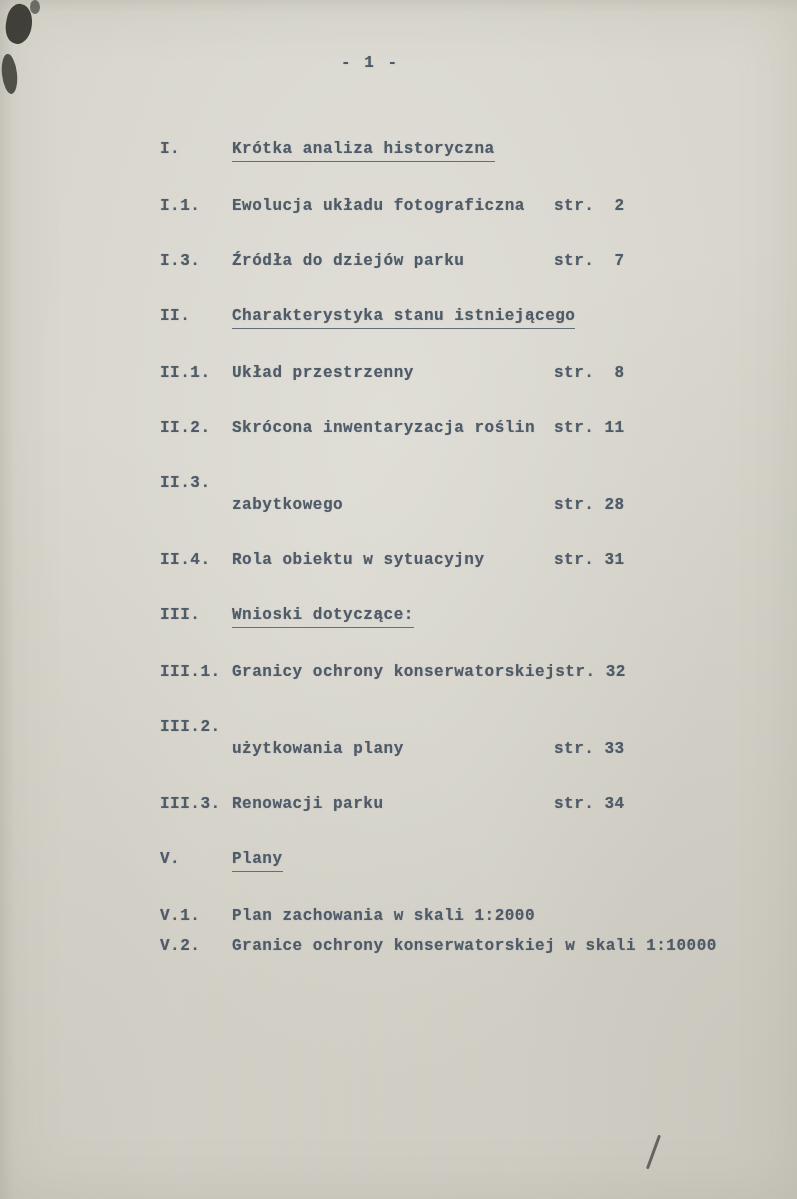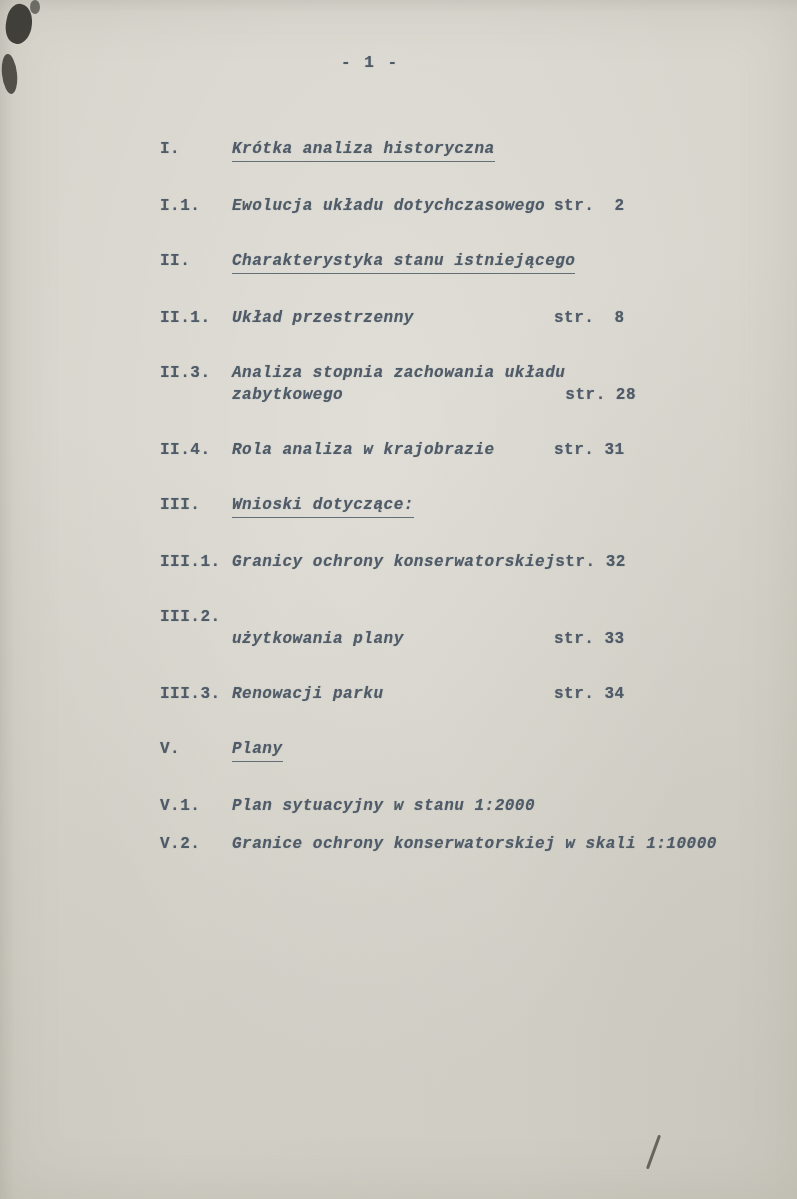--- a/index.html
+++ b/index.html
@@ -26,23 +26,23 @@
     position:absolute;left:160px;top:52px;width:580px;
     font-size:16px;line-height:22px;font-weight:bold;
     letter-spacing:0.5px;
     text-shadow:0 0 1px rgba(79,91,104,0.55);
   }
   .pagenum{
     width:420px;text-align:center;margin-bottom:64px;
     letter-spacing:2px;
   }
   .row{display:flex;align-items:flex-start;margin-bottom:33px;}
-  .row.tight{margin-bottom:16px;}
+  .row.tight{margin-bottom:8px;}
   .num{width:72px;flex:none;}
-  .titlewrap{min-width:322px;flex:none;white-space:nowrap;font-style:italic;}
+  .titlewrap{min-width:322px;flex:none;white-space:nowrap;}
   .tt{display:inline-block;}
   .tt.u{border-bottom:1.6px solid rgba(79,91,104,0.85);padding-bottom:1px;}
   .pg{white-space:pre;flex:none;}
   .row.two .pg{align-self:flex-end;}
   
   .artifact{position:absolute;}
   .a1{left:6px;top:4px;width:26px;height:40px;background:#34332e;border-radius:45% 60% 50% 55%;transform:rotate(12deg);opacity:0.92;}
   .a2{left:2px;top:54px;width:15px;height:40px;background:#3a3933;border-radius:50%;transform:rotate(-6deg);opacity:0.85;}
   .a3{left:30px;top:0px;width:10px;height:14px;background:#45443d;border-radius:50%;opacity:0.7;}
   .a4{left:652px;top:1134px;width:3px;height:36px;background:#4c4c45;transform:rotate(20deg);opacity:0.8;border-radius:2px;}
@@ -61,48 +61,58 @@
   <div class="pagenum">- 1 -</div>
 
   <div class="row">
     <span class="num">I.</span>
     <span class="titlewrap"><span class="tt u">Krótka analiza historyczna</span></span>
     <span class="pg"></span>
   </div>
 
   <div class="row">
     <span class="num">I.1.</span>
-    <span class="titlewrap"><span class="tt">Ewolucja układu dotychczasowego</span></span>
+    <span class="titlewrap"><span class="tt">Ewolucja układu fotograficzna</span></span>
     <span class="pg">str.  2</span>
   </div>
 
 
+  <div class="row">
+    <span class="num">I.3.</span>
+    <span class="titlewrap"><span class="tt">Źródła do dziejów parku</span></span>
+    <span class="pg">str.  7</span>
+  </div>
 
   <div class="row">
     <span class="num">II.</span>
     <span class="titlewrap"><span class="tt u">Charakterystyka stanu istniejącego</span></span>
     <span class="pg"></span>
   </div>
 
   <div class="row">
     <span class="num">II.1.</span>
     <span class="titlewrap"><span class="tt">Układ przestrzenny</span></span>
     <span class="pg">str.  8</span>
   </div>
 
+  <div class="row">
+    <span class="num">II.2.</span>
+    <span class="titlewrap"><span class="tt">Skrócona inwentaryzacja roślin</span></span>
+    <span class="pg">str. 11</span>
+  </div>
 
   <div class="row two">
     <span class="num">II.3.</span>
-    <span class="titlewrap"><span class="tt">Analiza stopnia zachowania układu</span><br><span class="tt">zabytkowego</span></span>
+    <span class="titlewrap"><br><span class="tt">zabytkowego</span></span>
     <span class="pg">str. 28</span>
   </div>
 
   <div class="row">
     <span class="num">II.4.</span>
-    <span class="titlewrap"><span class="tt">Rola analiza w krajobrazie</span></span>
+    <span class="titlewrap"><span class="tt">Rola obiektu w sytuacyjny</span></span>
     <span class="pg">str. 31</span>
   </div>
 
   <div class="row">
     <span class="num">III.</span>
     <span class="titlewrap"><span class="tt u">Wnioski dotyczące:</span></span>
     <span class="pg"></span>
   </div>
 
   <div class="row">
@@ -125,21 +135,21 @@
 
 
   <div class="row">
     <span class="num">V.</span>
     <span class="titlewrap"><span class="tt u">Plany</span></span>
     <span class="pg"></span>
   </div>
 
   <div class="row tight">
     <span class="num">V.1.</span>
-    <span class="titlewrap"><span class="tt">Plan sytuacyjny w stanu 1:2000</span></span>
+    <span class="titlewrap"><span class="tt">Plan zachowania w skali 1:2000</span></span>
     <span class="pg"></span>
   </div>
 
   <div class="row">
     <span class="num">V.2.</span>
     <span class="titlewrap"><span class="tt">Granice ochrony konserwatorskiej w skali 1:10000</span></span>
     <span class="pg"></span>
   </div>
 
 </div>

